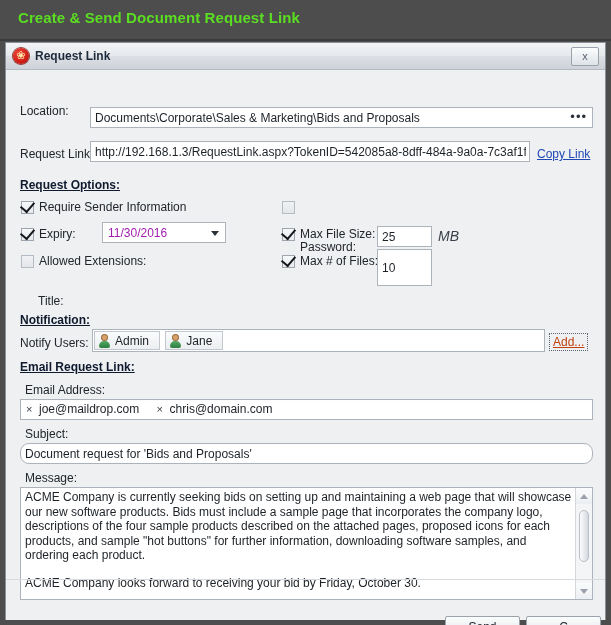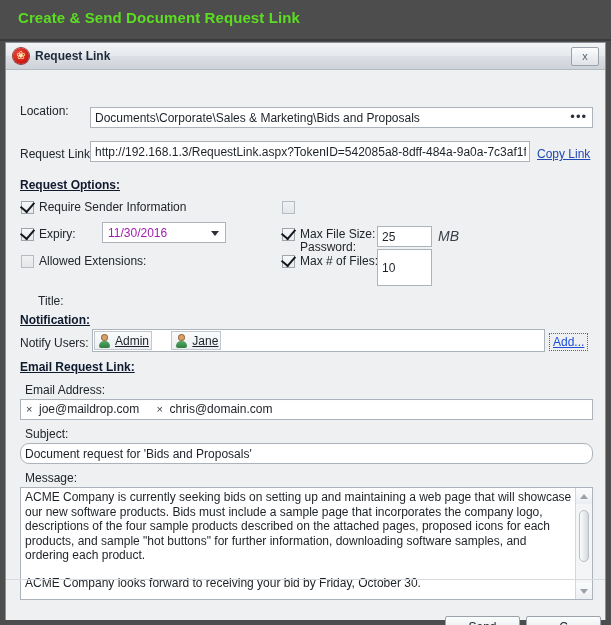--- a/index.html
+++ b/index.html
@@ -152,41 +152,41 @@
     color: #3a4049; white-space: nowrap;
   }
 
   
   #notify-host {
     position: absolute;
     background: #ffffff; border: 1px solid #adb3ba;
   }
   .user-chip {
     position: relative; display: inline-block; height: 19px;
-    margin: 1px 15px 0 1px; padding: 0 2px 0 20px;
+    margin: 1px 1px 0 1px; padding: 0 10px 0 20px;
     background: linear-gradient(to bottom,#fafbfc 0%,#eceef1 100%);
     border: 1px solid #c3c8ce;
     font-size: 12px; color: #1d2227; line-height: 19px;
-    white-space: nowrap; cursor: pointer; vertical-align: top; text-decoration: underline;
+    white-space: nowrap; cursor: pointer; vertical-align: top;
   }
   .user-chip .pico {
     position: absolute; left: 3px; top: 3px; width: 13px; height: 13px;
   }
   .user-chip .pico .head {
     position: absolute; left: 4px; top: 0; width: 5px; height: 5px;
     border-radius: 50%; background: #d8a06a; box-shadow: 0 0 0 1px #9a6c3c;
   }
   .user-chip .pico .body {
     position: absolute; left: 1px; top: 6px; width: 11px; height: 7px;
     border-radius: 5px 5px 2px 2px;
     background: linear-gradient(to bottom,#53ab62 0%,#2f7d42 100%);
   }
   #add-link {
     position: absolute;
-    font-size: 12px; color: #1d4ed8; text-decoration: underline;
+    font-size: 12px; color: #c2410c; text-decoration: underline;
     border: 1px dotted #5a6270; padding: 1px 3px;
     cursor: pointer; white-space: nowrap;
   }
 
   
   .mail-chip {
     position: relative; display: inline-block;
     font-size: 12px; color: #1d2227; line-height: 18px;
     margin-right: 14px; white-space: nowrap; cursor: pointer;
   }

